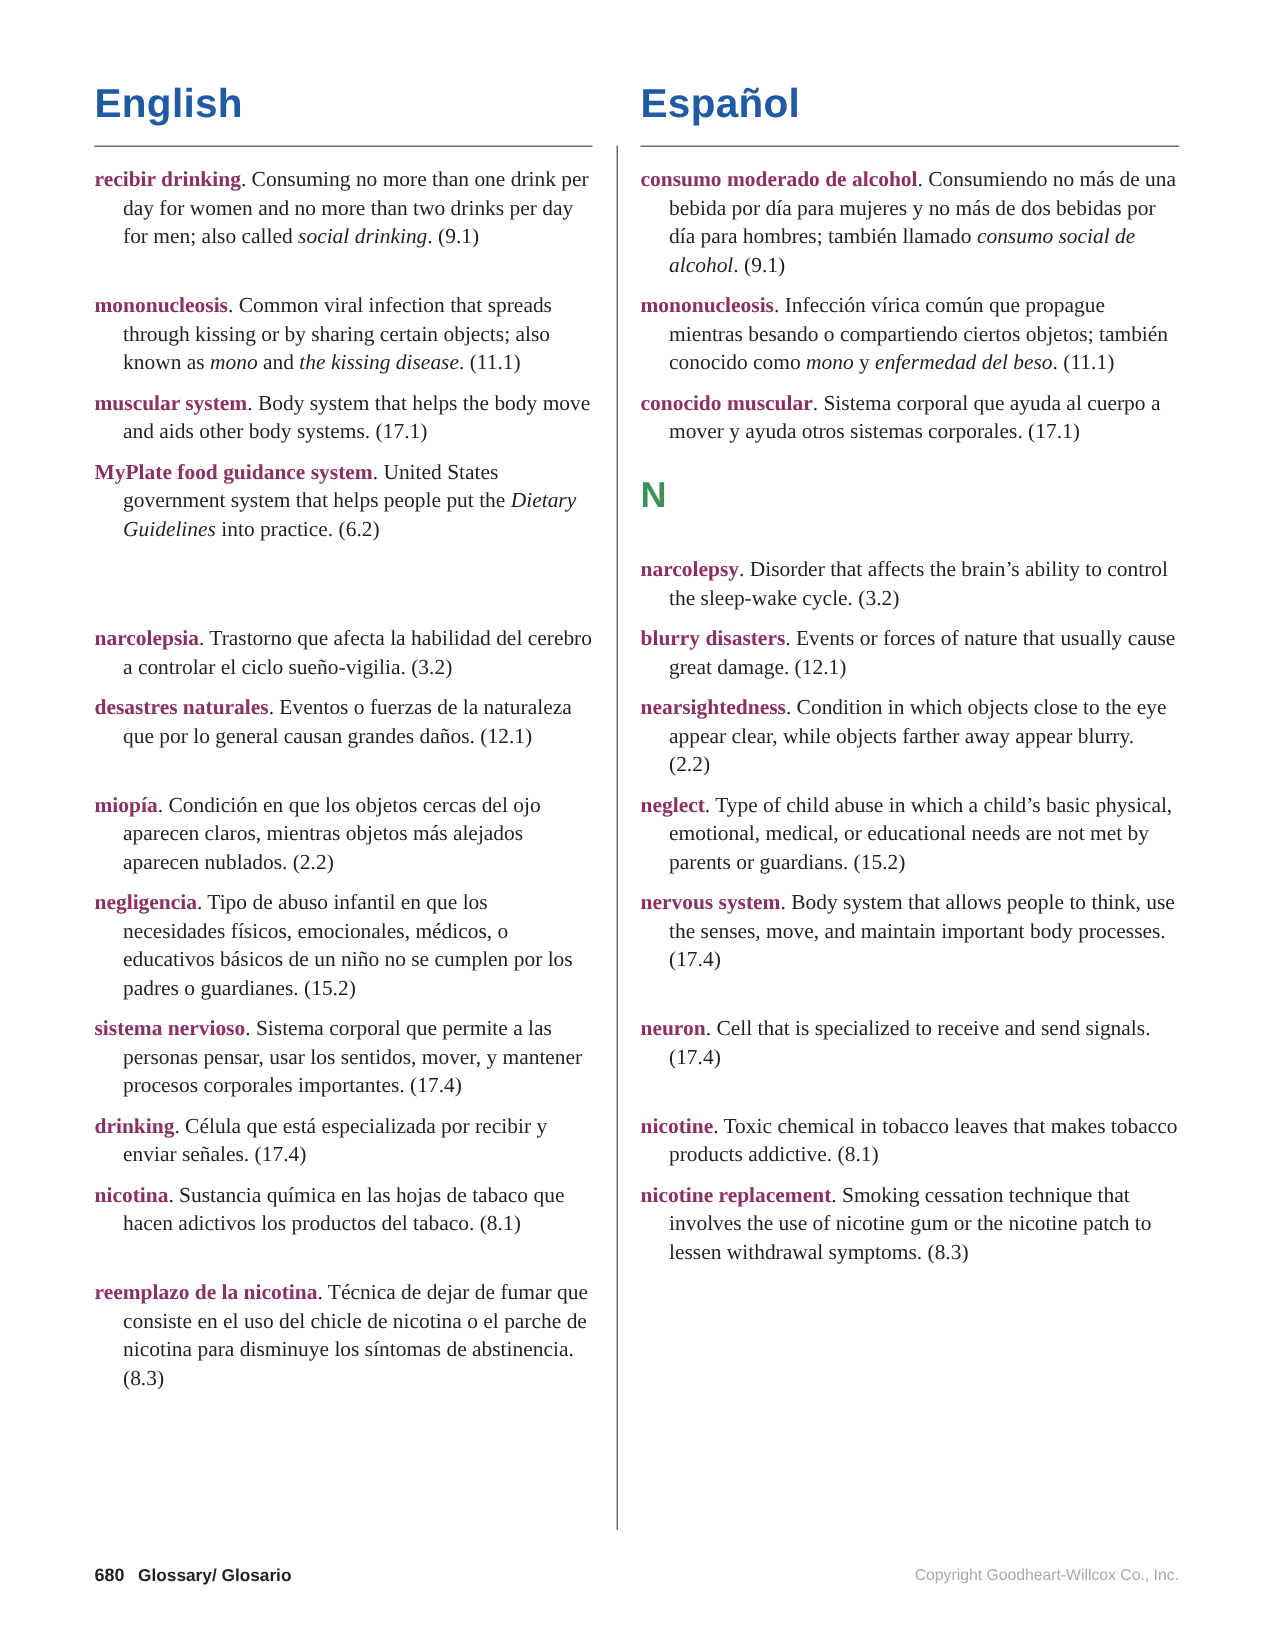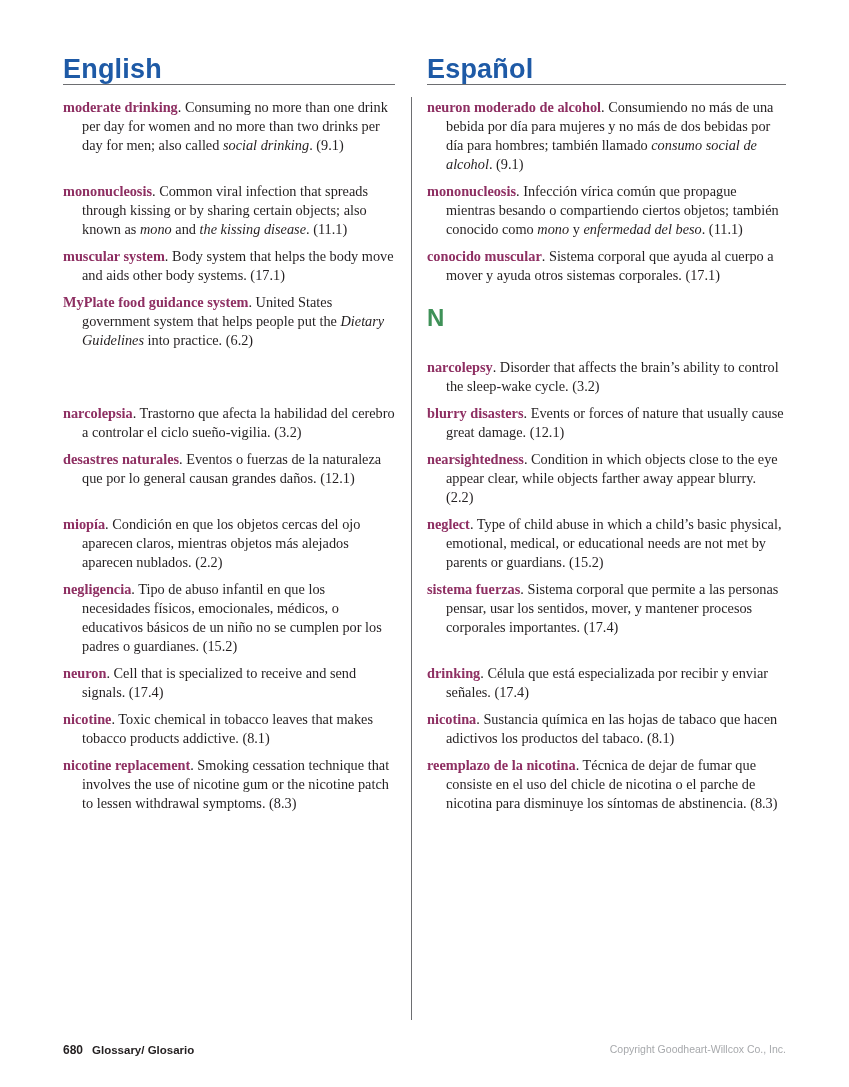--- a/index.html
+++ b/index.html
@@ -30,20 +30,21 @@
     column-gap:32px;
   }
   h1.col-heading{
     margin:0;
     font-family:"Liberation Sans", sans-serif;
     font-weight:bold;
     font-size:27px;
     line-height:30px;
     letter-spacing:0.2px;
     color:var(--heading-blue);
+    padding-bottom:13px;
     border-bottom:1px solid var(--rule);
   }
   .entries-grid{
     padding-top:13px;
     row-gap:8px;
   }
   .cell{min-height:1px;}
   .entry{
     margin:0;
     padding-left:19px;
@@ -72,42 +73,42 @@
     top:97px;
     width:1px;
     height:923px;
     background:var(--rule);
   }
   .footer{
     position:absolute;
     left:63px;right:63px;bottom:30px;
     display:flex;
     justify-content:space-between;
-    align-items:flex-start;
+    align-items:center;
     font-family:"Liberation Sans", sans-serif;
   }
   .footer-left{font-size:12px;font-weight:bold;color:var(--ink);}
   .footer-page-label{margin-left:9px;font-size:11.5px;font-weight:bold;}
   .copyright{font-size:10.5px;color:#a7a9ac;font-weight:normal;}
 </style>
 </head>
 <body>
 
 <div class="page">
   <div class="content">
     <div class="head-grid">
       <h1 class="col-heading">English</h1>
       <h1 class="col-heading">Español</h1>
     </div>
     <div class="entries-grid">
         <div class="cell">
-          <p class="entry"><span class="term">moderate drinking</span><span>. Consuming no more than one drink per day for women and no more than two drinks per day for men; also called </span><em>social drinking</em><span>. (9.1)</span></p>
+          <p class="entry"><span class="term">recibir drinking</span><span>. Consuming no more than one drink per day for women and no more than two drinks per day for men; also called </span><em>social drinking</em><span>. (9.1)</span></p>
         </div>
         <div class="cell">
-          <p class="entry"><span class="term">neuron moderado de alcohol</span><span>. Consumiendo no más de una bebida por día para mujeres y no más de dos bebidas por día para hombres; también llamado </span><em>consumo social de alcohol</em><span>. (9.1)</span></p>
+          <p class="entry"><span class="term">consumo moderado de alcohol</span><span>. Consumiendo no más de una bebida por día para mujeres y no más de dos bebidas por día para hombres; también llamado </span><em>consumo social de alcohol</em><span>. (9.1)</span></p>
         </div>
         <div class="cell">
           <p class="entry"><span class="term">mononucleosis</span><span>. Common viral infection that spreads through kissing or by sharing certain objects; also known as </span><em>mono</em><span> and </span><em>the kissing disease</em><span>. (11.1)</span></p>
         </div>
         <div class="cell">
           <p class="entry"><span class="term">mononucleosis</span><span>. Infección vírica común que propague mientras besando o compartiendo ciertos objetos; también conocido como </span><em>mono</em><span> y </span><em>enfermedad del beso</em><span>. (11.1)</span></p>
         </div>
         <div class="cell">
           <p class="entry"><span class="term">muscular system</span><span>. Body system that helps the body move and aids other body systems. (17.1)</span></p>
         </div>
@@ -137,21 +138,24 @@
         <div class="cell">
           <p class="entry"><span class="term">miopía</span><span>. Condición en que los objetos cercas del ojo aparecen claros, mientras objetos más alejados aparecen nublados. (2.2)</span></p>
         </div>
         <div class="cell">
           <p class="entry"><span class="term">neglect</span><span>. Type of child abuse in which a child’s basic physical, emotional, medical, or educational needs are not met by parents or guardians. (15.2)</span></p>
         </div>
         <div class="cell">
           <p class="entry"><span class="term">negligencia</span><span>. Tipo de abuso infantil en que los necesidades físicos, emocionales, médicos, o educativos básicos de un niño no se cumplen por los padres o guardianes. (15.2)</span></p>
         </div>
         <div class="cell">
-          <p class="entry"><span class="term">sistema fuerzas</span><span>. Sistema corporal que permite a las personas pensar, usar los sentidos, mover, y mantener procesos corporales importantes. (17.4)</span></p>
+          <p class="entry"><span class="term">nervous system</span><span>. Body system that allows people to think, use the senses, move, and maintain important body processes. (17.4)</span></p>
+        </div>
+        <div class="cell">
+          <p class="entry"><span class="term">sistema nervioso</span><span>. Sistema corporal que permite a las personas pensar, usar los sentidos, mover, y mantener procesos corporales importantes. (17.4)</span></p>
         </div>
         <div class="cell">
           <p class="entry"><span class="term">neuron</span><span>. Cell that is specialized to receive and send signals. (17.4)</span></p>
         </div>
         <div class="cell">
           <p class="entry"><span class="term">drinking</span><span>. Célula que está especializada por recibir y enviar señales. (17.4)</span></p>
         </div>
         <div class="cell">
           <p class="entry"><span class="term">nicotine</span><span>. Toxic chemical in tobacco leaves that makes tobacco products addictive. (8.1)</span></p>
         </div>

